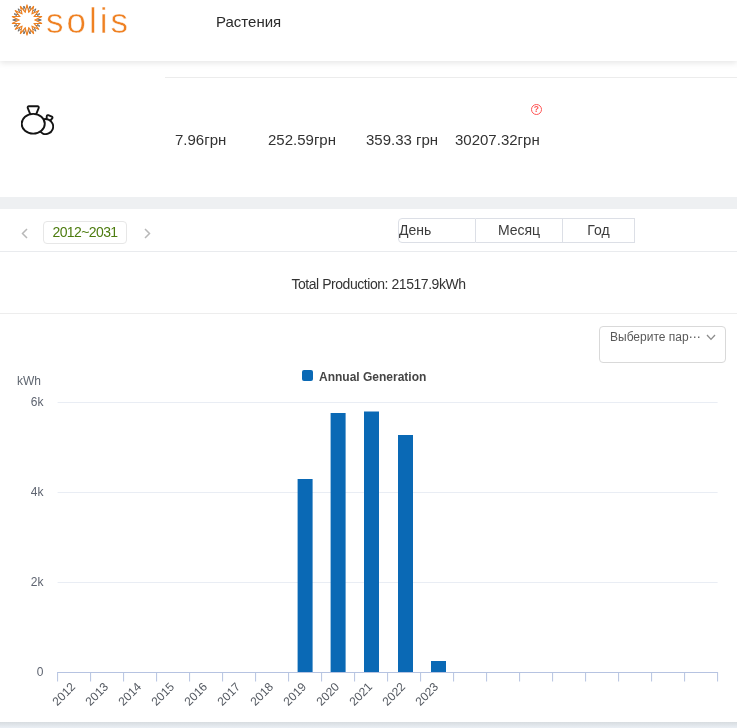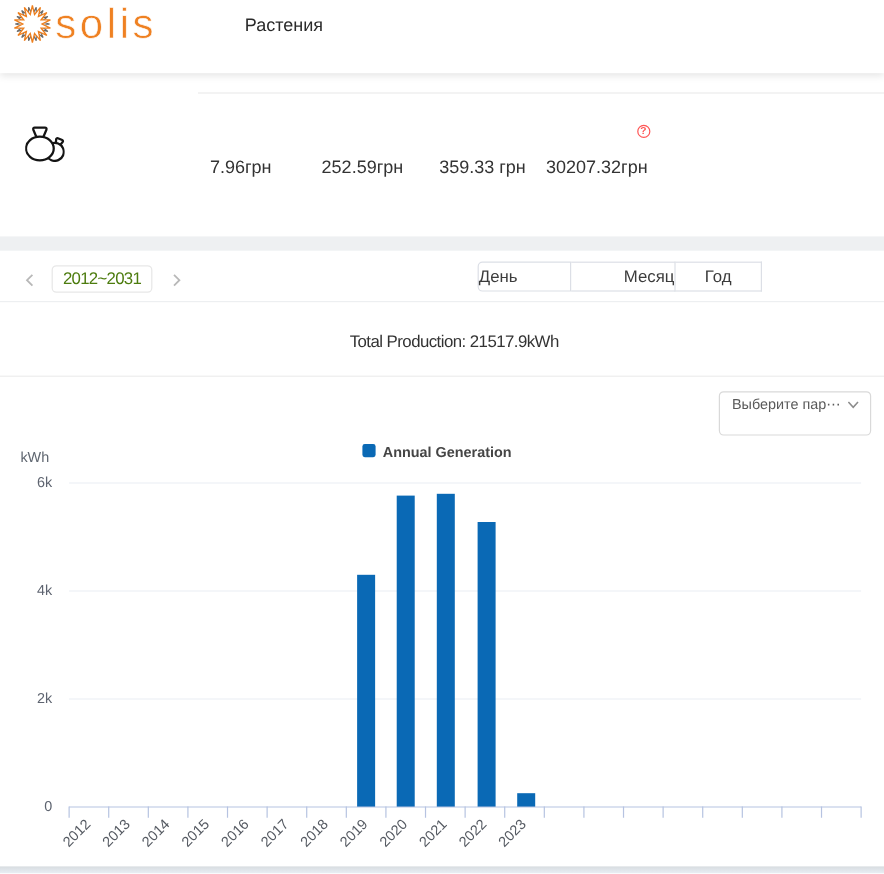--- a/index.html
+++ b/index.html
@@ -39,37 +39,37 @@
     <span class="abs" style="left:455px;">30207.32грн</span>
   </div>
 
   <div class="abs" style="left:0;top:0;width:737px;height:61px;background:#fff;box-shadow:0 2px 6px rgba(0,0,0,0.10);z-index:10;">
     <svg class="abs" style="left:11px;top:4px;" width="32" height="32" viewBox="0 0 32 32">
       <path d="M19.18,2.06 L19.30,9.15 L24.92,4.82 L21.94,11.26 L28.88,9.80 L23.41,14.31 L30.30,16.00 L23.41,17.69 L28.88,22.20 L21.94,20.74 L24.92,27.18 L19.30,22.85 L19.18,29.94 L16.00,23.60 L12.82,29.94 L12.70,22.85 L7.08,27.18 L10.06,20.74 L3.12,22.20 L8.59,17.69 L1.70,16.00 L8.59,14.31 L3.12,9.80 L10.06,11.26 L7.08,4.82 L12.70,9.15 L12.82,2.06 L16.00,8.40 Z" fill="none" stroke="#6b6b6b" stroke-width="1" stroke-linejoin="miter"></path>
       <path d="M16.00,0.60 L17.78,8.20 L22.68,2.13 L20.99,9.75 L28.04,6.40 L23.21,12.53 L31.01,12.57 L24.00,16.00 L31.01,19.43 L23.21,19.47 L28.04,25.60 L20.99,22.25 L22.68,29.87 L17.78,23.80 L16.00,31.40 L14.22,23.80 L9.32,29.87 L11.01,22.25 L3.96,25.60 L8.79,19.47 L0.99,19.43 L8.00,16.00 L0.99,12.57 L8.79,12.53 L3.96,6.40 L11.01,9.75 L9.32,2.13 L14.22,8.20 Z" fill="#fff" stroke="#ee7f1d" stroke-width="1.1" stroke-linejoin="miter"></path>
       <circle cx="16" cy="16" r="6.9" fill="#fff"></circle>
     </svg>
     <span class="abs" style="left:46px;top:1px;font-size:35px;color:#ef8122;letter-spacing:3px;-webkit-text-stroke:0.5px #fff;">solis</span>
-    <span class="abs" style="left:204px;top:13px;font-size:15px;color:#2a2a2a;">Растения</span>
+    <span class="abs" style="left:216px;top:13px;font-size:15px;color:#2a2a2a;">Растения</span>
   </div>
 
   <div class="abs" style="left:0;top:197px;width:737px;height:12px;background:#eef0f2;"></div>
 
   <div class="abs" style="left:0;top:209px;width:737px;height:42.5px;background:#fff;border-bottom:1px solid #e9ebee;">
     <svg class="abs" style="left:21px;top:19px;" width="7" height="11" viewBox="0 0 7 11">
         <path d="M6,1 L1.5,5.5 L6,10" fill="none" stroke="#b8b8b8" stroke-width="1.5"></path>
       </svg>
     <div class="abs" style="left:43px;top:12px;width:84px;height:23px;border:1px solid #e7e7e7;border-radius:4px;text-align:center;font-size:14px;letter-spacing:-0.6px;color:#4d7c0f;line-height:21px;">2012~2031</div>
     <svg class="abs" style="left:144px;top:19px;" width="7" height="11" viewBox="0 0 7 11">
         <path d="M1,1 L5.5,5.5 L1,10" fill="none" stroke="#b8b8b8" stroke-width="1.5"></path>
       </svg>
 
     <div class="abs" style="left:398px;top:9px;height:25px;display:flex;font-size:14px;color:#3c3c3c;">
       <div style="width:78px;border:1px solid #dcdfe6;border-radius:4px 0 0 4px;text-align:left;line-height:23px;">День</div>
-      <div style="width:87px;border:1px solid #dcdfe6;border-left:none;text-align:right;line-height:23px;">Месяц</div>
+      <div style="width:87px;border:1px solid #dcdfe6;border-left:none;text-align:center;line-height:23px;">Месяц</div>
       <div style="width:72px;border:1px solid #dcdfe6;border-left:none;text-align:center;line-height:23px;">Год</div>
     </div>
   </div>
 
   <div class="abs" style="left:0;top:252px;width:737px;height:61.5px;background:#fff;border-bottom:1px solid #ededed;">
     <div style="width:100%;text-align:center;margin-top:24px;font-size:14px;letter-spacing:-0.45px;color:#333;padding-left:20px;">Total Production: 21517.9kWh</div>
   </div>
 
   <div class="abs" style="left:599px;top:326px;width:127px;height:37px;border:1px solid #d9d9d9;border-radius:4px;font-size:12px;color:#595959;line-height:20px;padding-left:10px;">Выберите пар⋯
     <svg class="abs" style="right:9px;top:7px;" width="10" height="7" viewBox="0 0 10 7">

